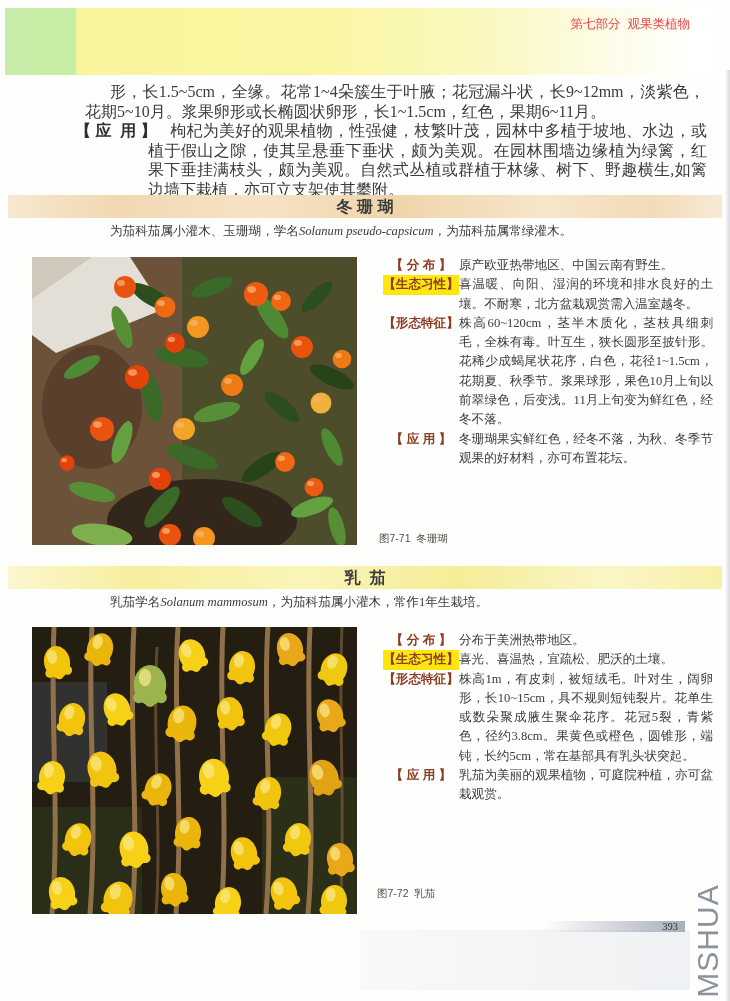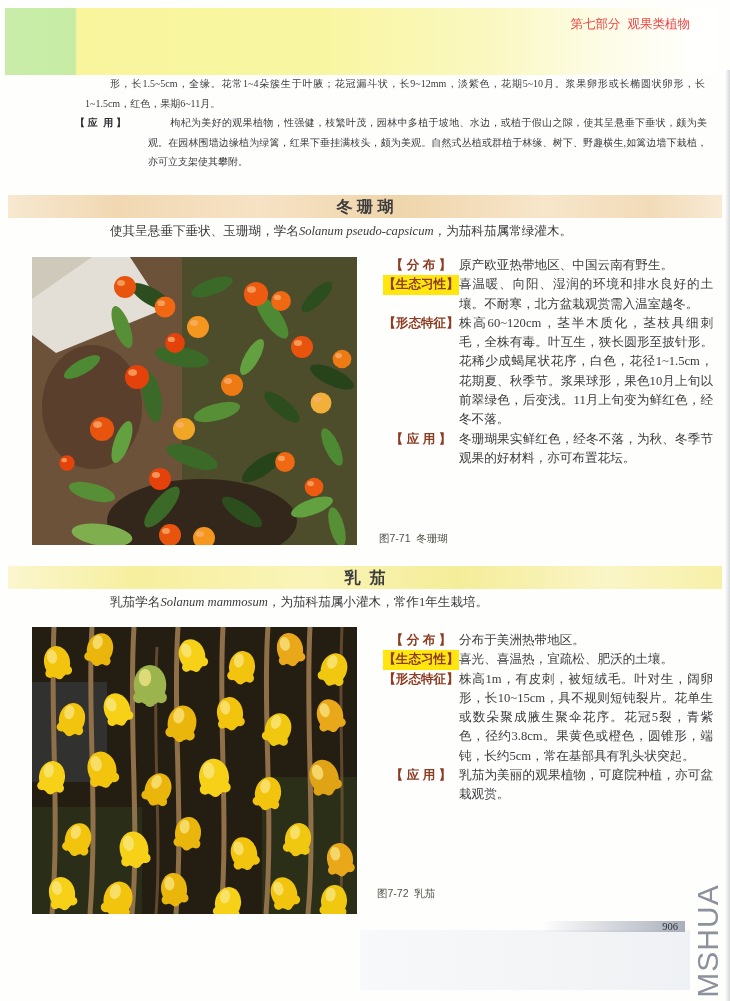--- a/index.html
+++ b/index.html
@@ -3,21 +3,21 @@
 <meta charset="utf-8">
 <style>
   html,body{margin:0;padding:0;background:#e9e9e9;}
   .page{position:relative;width:730px;height:1001px;margin:0 auto;background:#fefefdr;
         background:#fefefd;overflow:hidden;
         font-family:"Liberation Serif","DejaVu Serif",serif;color:#3b3b3d;}
   .top-band{position:absolute;left:5px;top:8px;right:14px;height:67px;
         background:linear-gradient(90deg,#c9eda9 0,#c6eca4 70px,#f8f59d 72px,#f9f6a2 45%,#faf8c0 68%,#fdfce8 85%,#fffffd 97%);}
   .page-header{position:absolute;top:16px;right:40px;font-size:12.5px;color:#ef4444;
         font-family:"Liberation Sans","DejaVu Sans",sans-serif;white-space:pre;}
-  .intro-block{position:absolute;left:75px;top:74px;width:632px;font-size:10px;line-height:19.5px;}
+  .intro-block{position:absolute;left:75px;top:82px;width:632px;font-size:16px;line-height:19.5px;}
   .cont-para{margin:0 0 0 10px;width:620px;text-indent:25px;text-align:justify;}
   .app-para{margin:0;padding-left:73px;text-indent:-73px;text-align:justify;}
   .app-lbl{display:inline-block;width:95px;text-indent:0;font-weight:bold;white-space:pre;
         font-family:"Liberation Sans","DejaVu Sans",sans-serif;color:#2e2e30;}
   .section-bar{position:absolute;left:8px;width:714px;height:23px;text-align:center;}
   .bar1{top:195px;background:linear-gradient(90deg,#f7e8d0,#f1d8b2 15%,#f6e2c4 35%,#efd5ab 55%,#f7e6ca 75%,#f2dbb8 90%,#f8ead4);}
   .bar2{top:566px;background:linear-gradient(90deg,#fbf6ce,#f6ef9e 18%,#faf4b8 42%,#f4ed98 63%,#faf5c6 84%,#f7f0a8);}
   .section-title{line-height:23px;font-size:16px;font-weight:bold;color:#3c3c3c;white-space:pre;
         font-family:"Liberation Sans","DejaVu Sans",sans-serif;}
   .section-intro{position:absolute;left:110px;width:600px;font-size:12.6px;}
@@ -56,21 +56,21 @@
   <div class="page-header">第七部分  观果类植物</div>
 
   <div class="intro-block">
     <p class="cont-para">形，长1.5~5cm，全缘。花常1~4朵簇生于叶腋；花冠漏斗状，长9~12mm，淡紫色，花期5~10月。浆果卵形或长椭圆状卵形，长1~1.5cm，红色，果期6~11月。</p>
     <p class="app-para"><span class="app-lbl">【 应  用 】</span><span>枸杞为美好的观果植物，性强健，枝繁叶茂，园林中多植于坡地、水边，或植于假山之隙，使其呈悬垂下垂状，颇为美观。在园林围墙边缘植为绿篱，红果下垂挂满枝头，颇为美观。自然式丛植或群植于林缘、树下、野趣横生,如篱边墙下栽植，亦可立支架使其攀附。</span></p>
   </div>
 
   <div class="section-bar bar1">
     <div class="section-title">冬 珊 瑚</div>
   </div>
-  <div class="section-intro si1"><span>使其呈悬垂下垂状、玉珊瑚，学名</span><span class="species">Solanum pseudo-capsicum</span><span>，为茄科茄属常绿灌木。</span></div>
+  <div class="section-intro si1"><span>为茄科茄属小灌木、玉珊瑚，学名</span><span class="species">Solanum pseudo-capsicum</span><span>，为茄科茄属常绿灌木。</span></div>
 
   <div class="photo ph1">
     <svg width="325" height="288" viewBox="0 0 325 288" preserveAspectRatio="none" aria-hidden="true">
       <defs>
         <g id="lf">
             <ellipse rx="17" ry="6"></ellipse>
           </g>
         <g id="br">
             <circle r="11"></circle>
             <ellipse cx="-4" cy="-4" rx="4" ry="3" fill="#f9b072" opacity="0.75"></ellipse>
@@ -228,18 +228,18 @@
       <span class="txt">株高1m，有皮刺，被短绒毛。叶对生，阔卵形，长10~15cm，具不规则短钝裂片。花单生或数朵聚成腋生聚伞花序。花冠5裂，青紫色，径约3.8cm。果黄色或橙色，圆锥形，端钝，长约5cm，常在基部具有乳头状突起。</span>
     </div>
     <div class="entry">
       <span class="lbl">【 应 用 】</span>
       <span class="txt">乳茄为美丽的观果植物，可庭院种植，亦可盆栽观赏。</span>
     </div>
   </div>
 
   <div class="bottom-wash"></div>
   <div class="pagenum-bar">
-    <span class="pagenum">906</span>
+    <span class="pagenum">393</span>
   </div>
   <div class="watermark">MSHUA</div>
   <div class="edge-shadow"></div>
 
 </div>
 
 </body></html>

